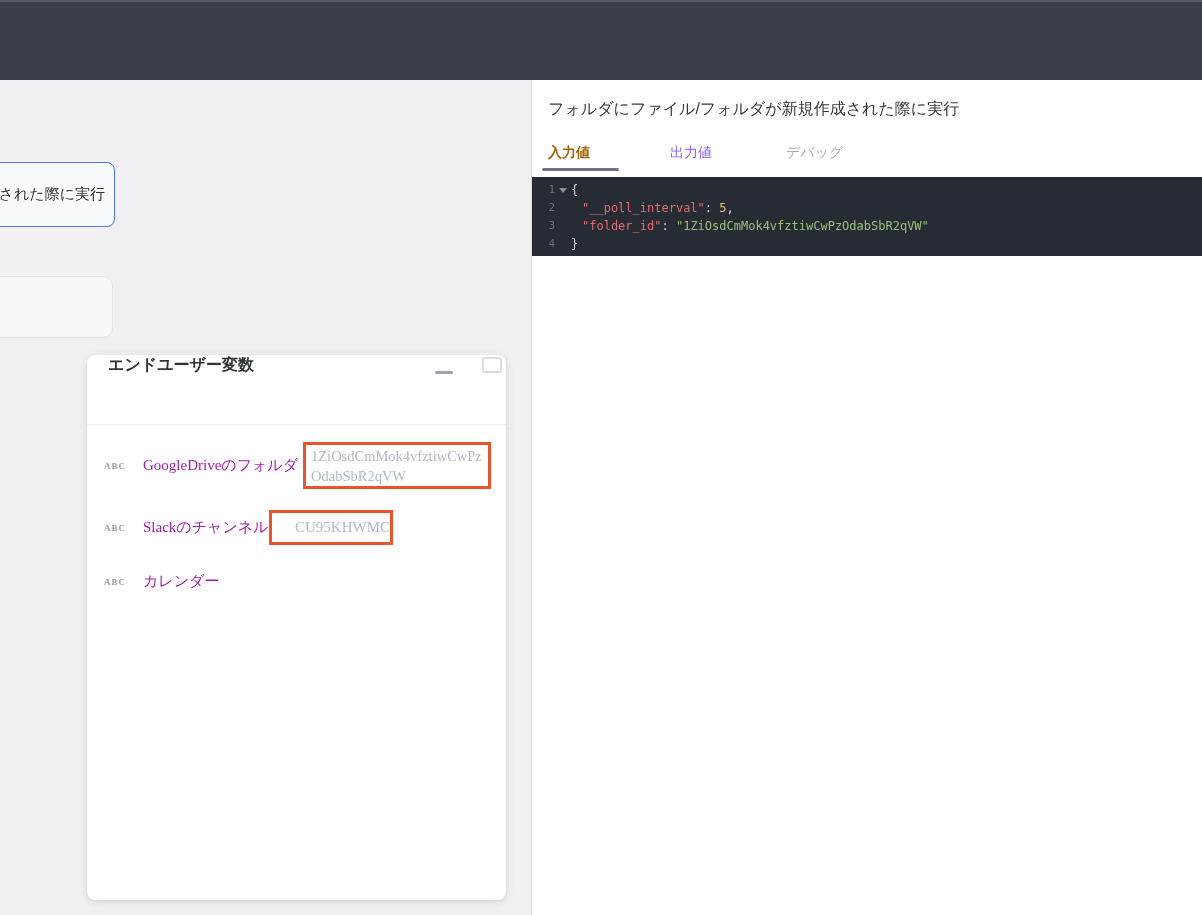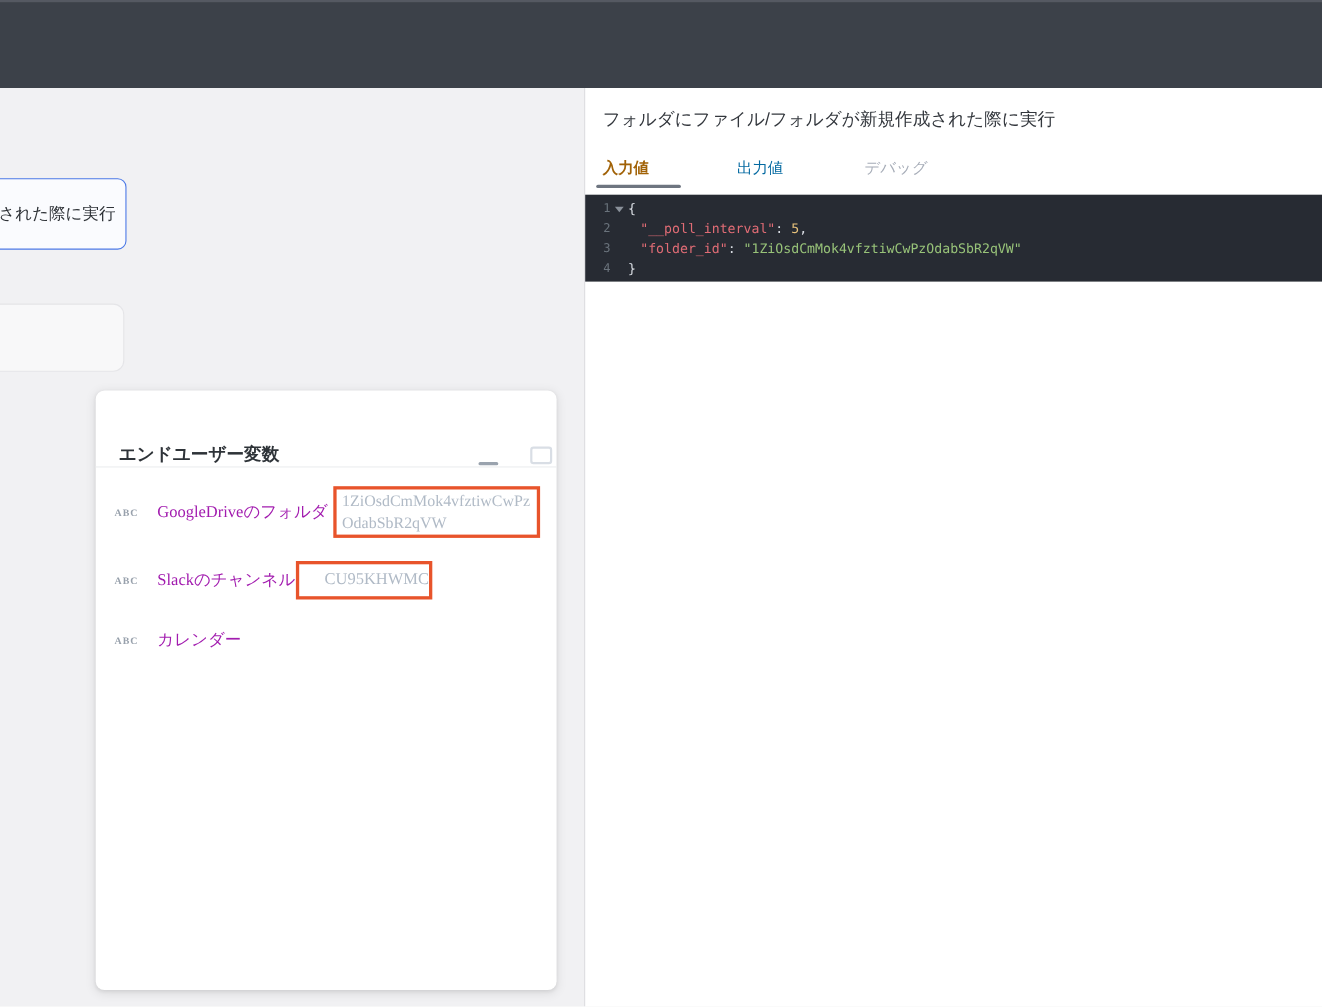--- a/index.html
+++ b/index.html
@@ -45,21 +45,21 @@
 
   
   .var-panel {
     position: absolute; left: 87px; top: 275px; width: 419px; height: 545px;
     background: #FFFFFF;
     border-radius: 8px;
     box-shadow: 0 2px 10px rgba(0,0,0,0.10), 0 1px 3px rgba(0,0,0,0.06);
   }
   .var-panel-header {
     height: 70px;
-    display: flex; align-items: flex-end;
+    display: flex; align-items: flex-start;
     padding: 0 2px 0 21px;
     border-bottom: 1px solid #ECEDEF;
   }
   .var-panel-title {
     font-size: 16px; font-weight: 700; color: #2E3338;
     flex: 1;
     white-space: nowrap;
   }
   .win-controls { display: flex; align-items: center; gap: 24px; }
   .minimize-btn { width: 24px; height: 20px; display: flex; align-items: flex-end; justify-content: center; cursor: pointer; }
@@ -116,21 +116,21 @@
     text-align: center;
   }
   .tabs { position: absolute; left: 0; top: 64px; height: 22px; }
   .tab {
     position: absolute; top: 0;
     font-size: 14px;
     cursor: pointer;
     white-space: nowrap;
   }
   .tab-active { left: 16px; font-weight: 700; color: #a16207; }
-  .tab-output { left: 138px; font-weight: 400; color: #0369a1; }
+  .tab-output { left: 138px; font-weight: 400; color: #8b5cf6; }
   .tab-debug  { left: 254px; font-weight: 400; color: #A7ADB8; }
   .tab-underline {
     position: absolute; left: 10px; top: 88px; width: 77px; height: 3px;
     background: #6E7580; border-radius: 3px;
   }
 
   .code-block {
     position: absolute; left: 0; top: 97px; width: 671px; height: 79px;
     background: #272B33;
     font-family: "DejaVu Sans Mono", monospace;

